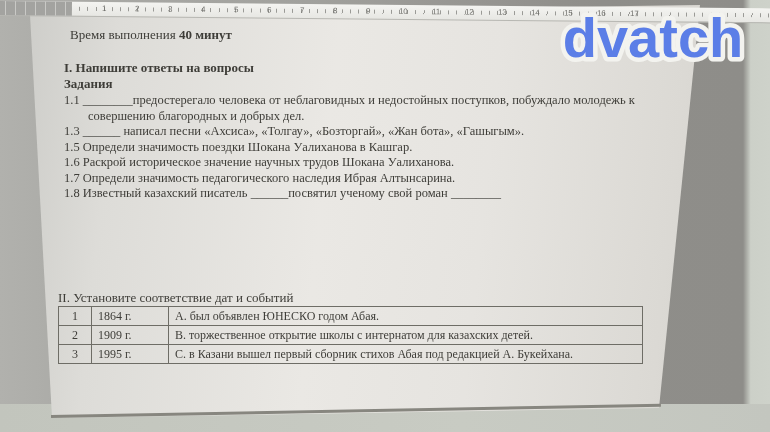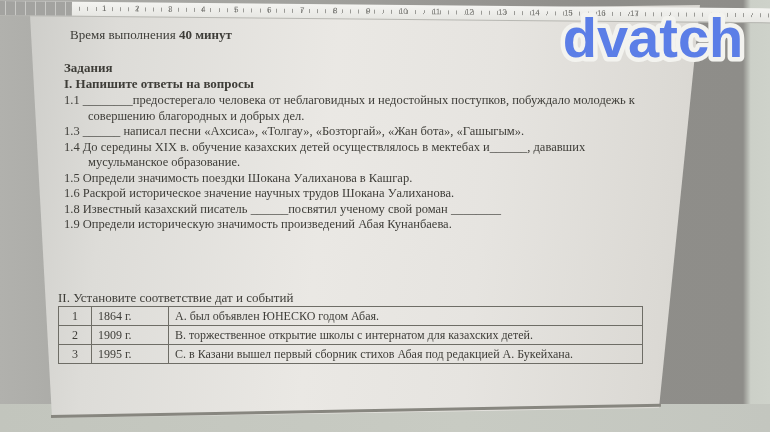--- a/index.html
+++ b/index.html
@@ -111,32 +111,31 @@
       </div>
   </div>
 
   <div class="page">
 
     <div class="time-line">
       <span>Время выполнения </span><b>40 минут</b>
     </div>
 
     <div class="headings">
+      <div>I. Напишите ответы на вопросы</div>
       <div>Задания</div>
-      <div>I. Напишите ответы на вопросы</div>
     </div>
 
     <div class="questions">
       <div class="q">1.1 ________предостерегало человека от неблаговидных и недостойных поступков, побуждало молодежь к совершению благородных и добрых дел.</div>
       <div class="q">1.3 ______ написал песни «Ахсиса», «Толгау», «Бозторгай», «Жан бота», «Гашыгым».</div>
-      <div class="q">1.4 До середины XIX в. обучение казахских детей осуществлялось в мектебах и______, дававших мусульманское образование.</div>
       <div class="q">1.5 Определи значимость поездки Шокана Уалиханова в Кашгар.</div>
       <div class="q">1.6 Раскрой историческое значение научных трудов Шокана Уалиханова.</div>
+      <div class="q">1.7 Определи значимость педагогического наследия Ибрая Алтынсарина.</div>
       <div class="q">1.8 Известный казахский писатель ______посвятил ученому свой роман ________</div>
-      <div class="q">1.9 Определи историческую значимость произведений Абая Кунанбаева.</div>
     </div>
 
     <div class="sec2-title">II. Установите соответствие дат и событий</div>
 
     <table class="match-table">
       <tbody>
           <tr>
         <td class="c-num">1</td>
         <td class="c-year">1864 г.</td>
         <td class="c-event">А. был объявлен ЮНЕСКО годом Абая.</td>

